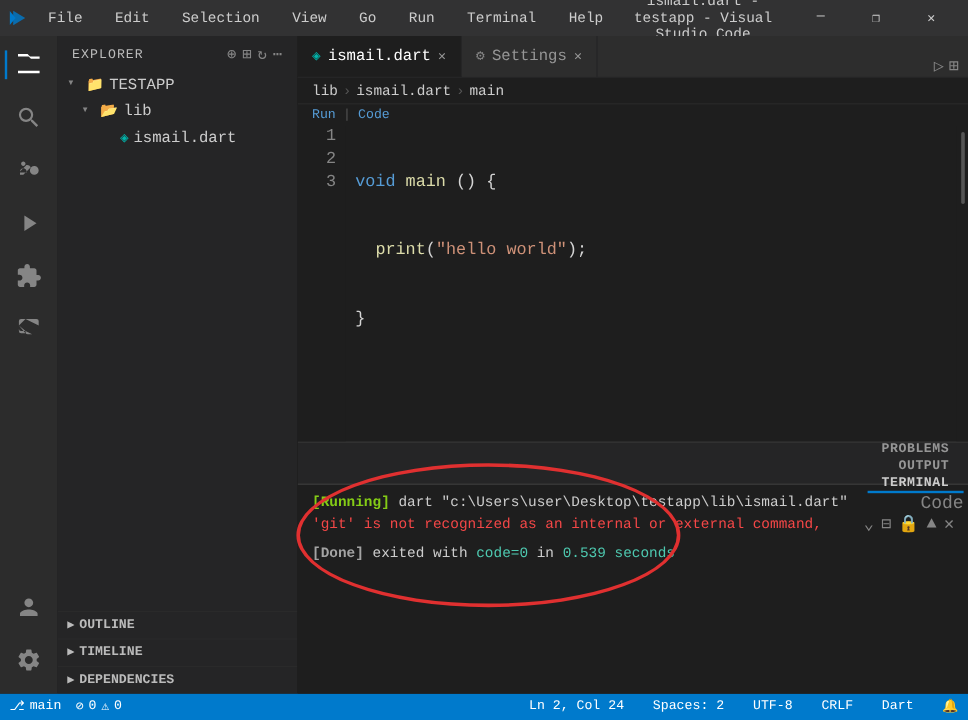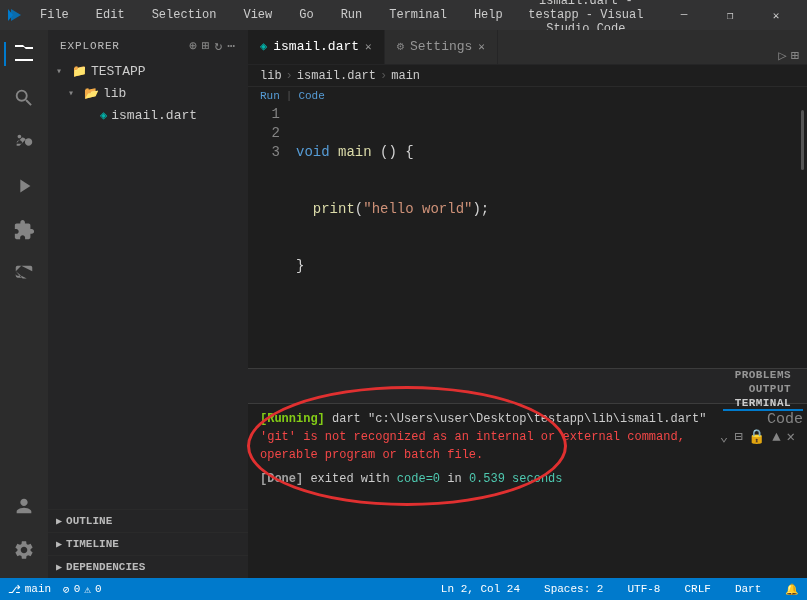--- a/index.html
+++ b/index.html
@@ -606,21 +606,20 @@
           <span>🔒</span>
           <span>▲</span>
           <span>✕</span>
         </div>
       </div>
       <div class="panel-content">
         <div class="terminal-running">
           <span class="bracket">[Running]</span><span> dart "c:\Users\user\Desktop\testapp\lib\ismail.dart"</span>
         </div>
         <div class="terminal-error">'git' is not recognized as an internal or external command,</div>
-        <div class="terminal-error">operable program or batch file.</div>
         <div style="height:6px;"></div>
         <div class="terminal-done">
           <span class="bracket">[Done]</span><span> exited with </span><span class="code-zero">code=0</span><span> in </span><span class="time">0.539 seconds</span>
         </div>
       </div>
     </div>
   </div>
 </div>
 
 <div class="status-bar">

